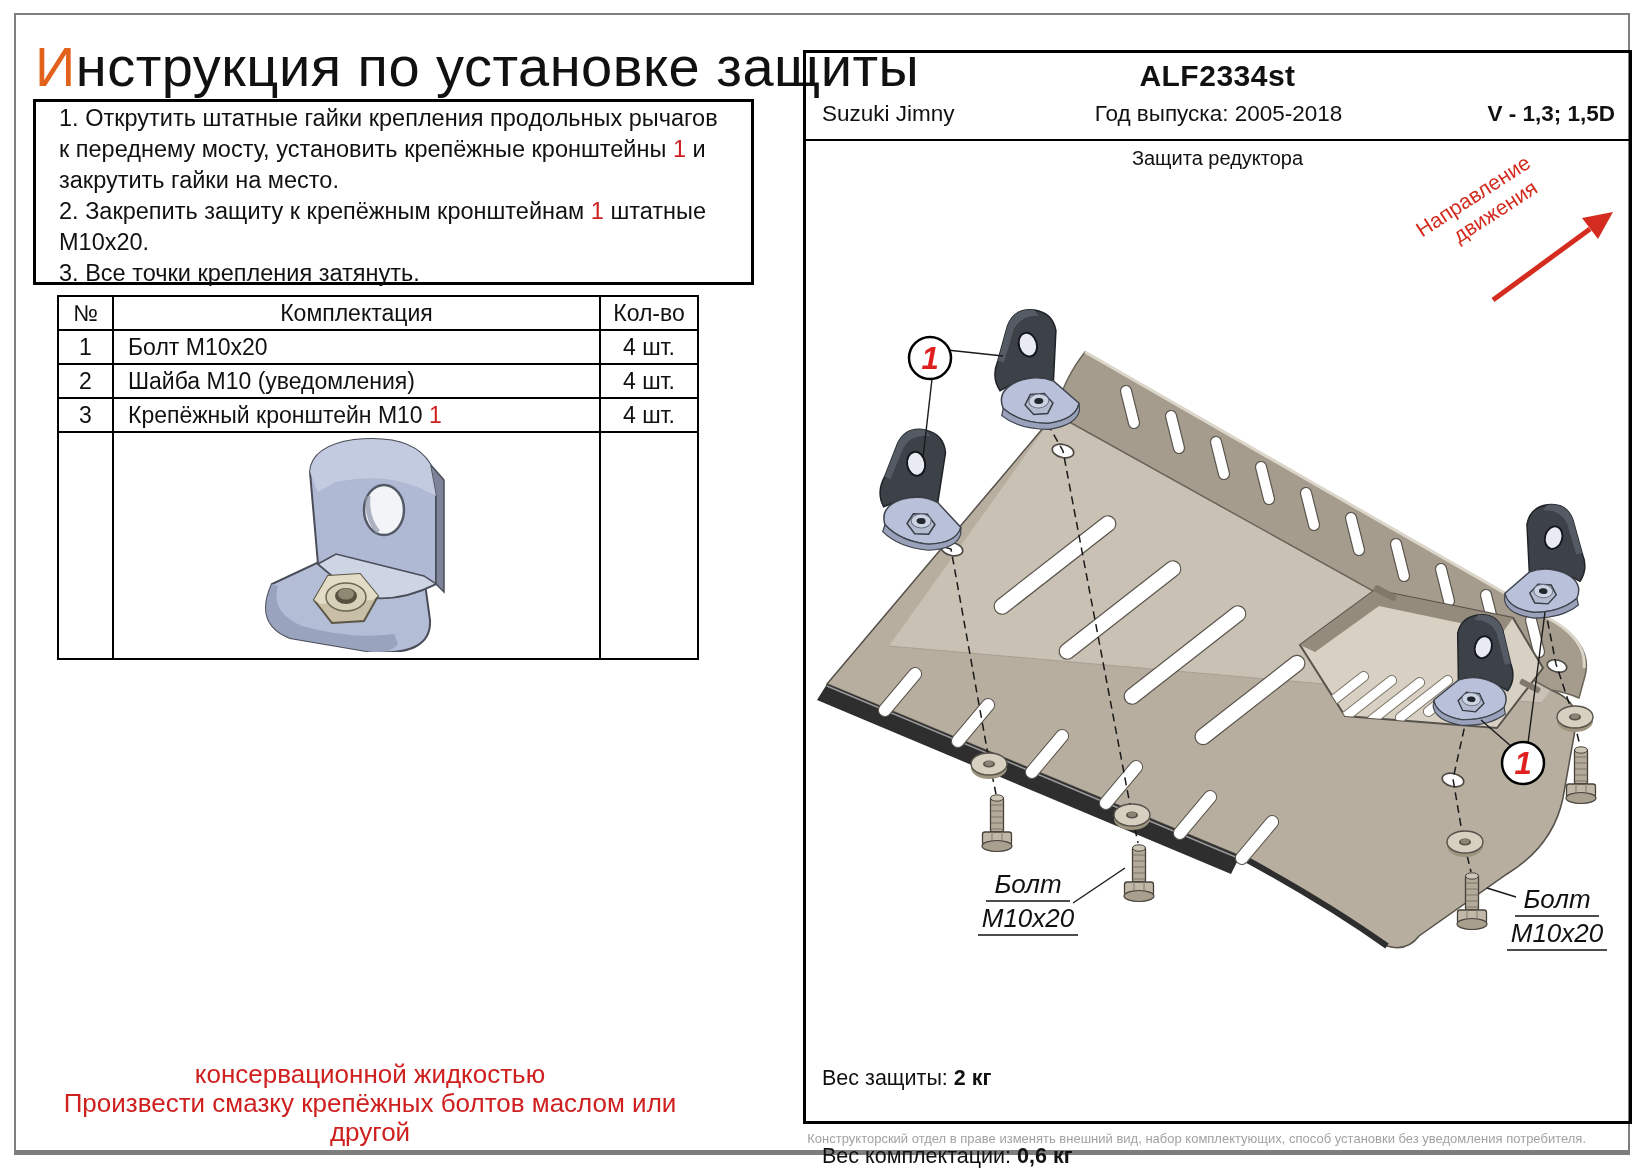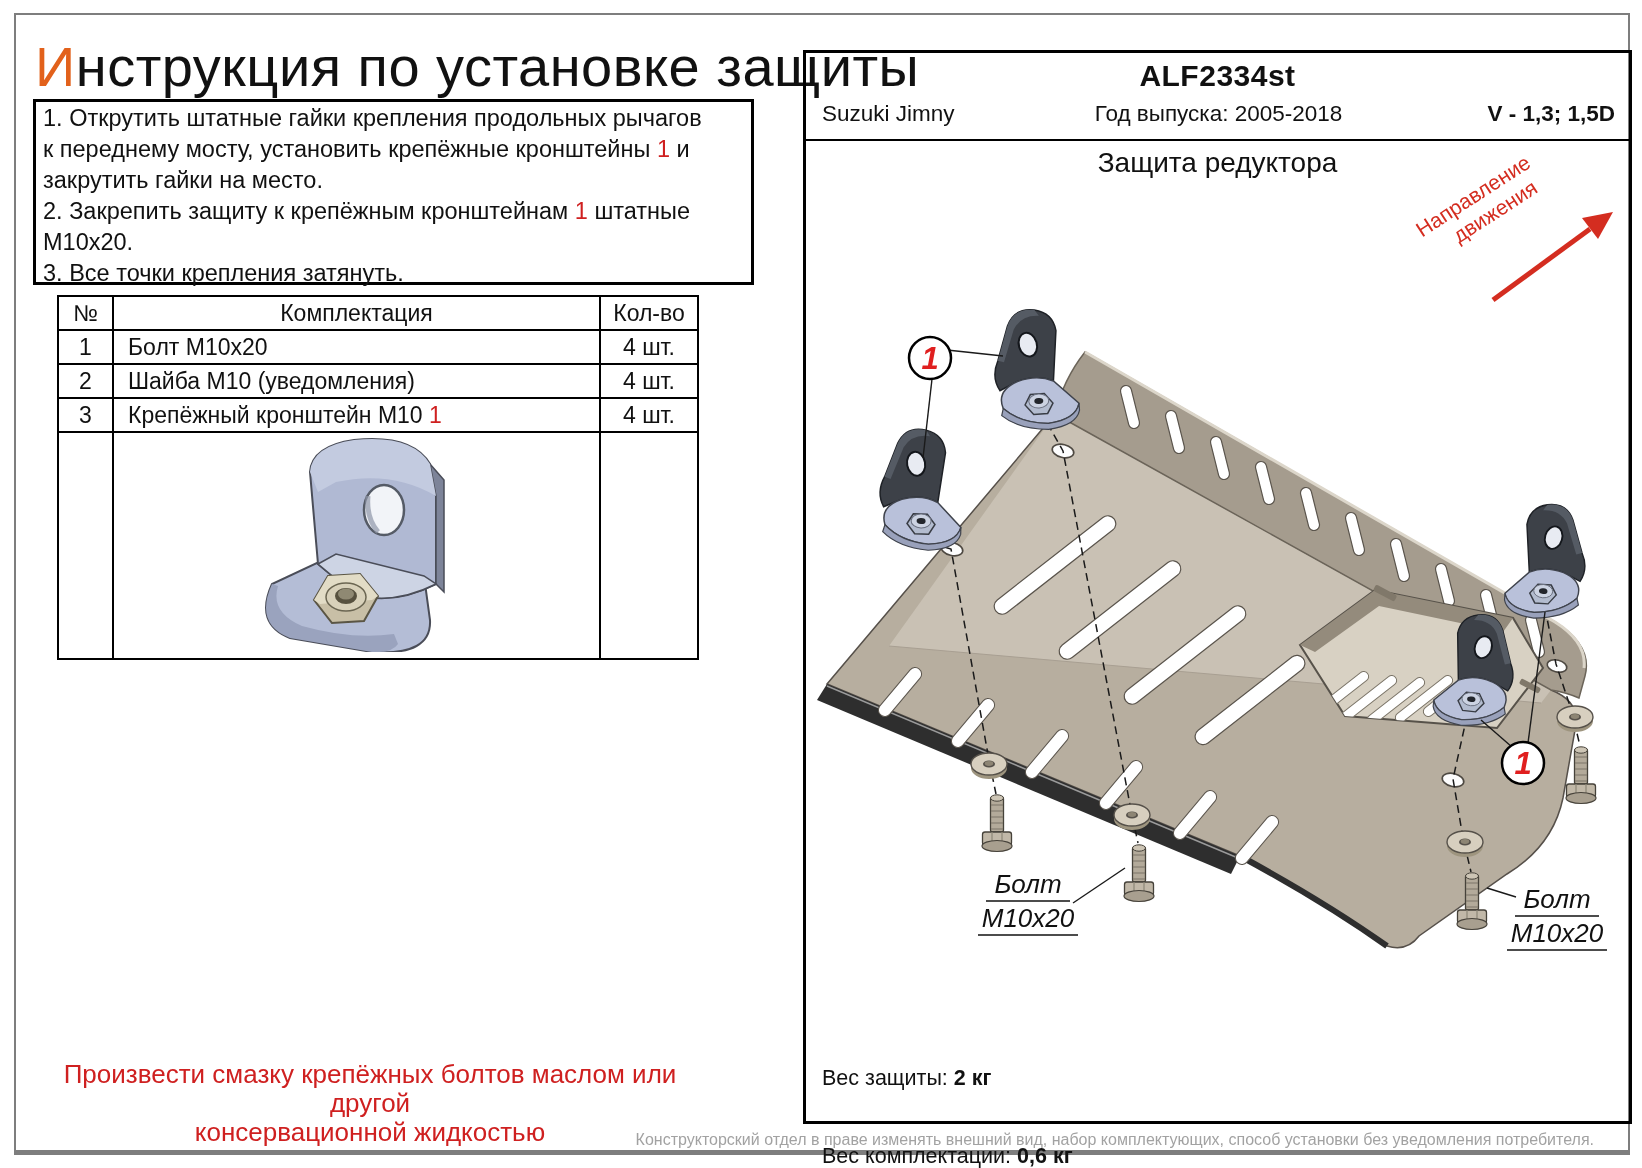--- a/index.html
+++ b/index.html
@@ -4,42 +4,42 @@
 <style>
   html,body{margin:0;padding:0;background:#fff;}
   #page{position:relative;width:1642px;height:1168px;background:#fff;overflow:hidden;
         font-family:"Liberation Sans",sans-serif;color:#111;}
   .page-border{position:absolute;left:14px;top:13px;width:1612px;height:1135px;
         border:2px solid #7e7e7e;border-bottom-width:5px;}
   .doc-title{position:absolute;left:35px;top:34px;font-size:56px;letter-spacing:.5px;white-space:nowrap;}
   .doc-title .first{color:#e2611b;}
   .inst-box{position:absolute;left:33px;top:99px;width:721px;height:186px;border:3px solid #000;
         font-size:23.5px;line-height:31px;padding:1px 7px;box-sizing:border-box;}
-  .inst-line{white-space:nowrap;}
+  .inst-line{white-space:nowrap;margin-left:16px;}
   .red{color:#cf2020;}
   table.kit{position:absolute;left:57px;top:295px;border-collapse:collapse;table-layout:fixed;}
   table.kit td{border:2.5px solid #000;font-size:23px;height:32px;padding:0;overflow:hidden;}
   table.kit td.c{text-align:center;}
   table.kit td.n{padding-left:14px;text-align:left;white-space:nowrap;}
   td.imgcell{height:225px !important;text-align:center;vertical-align:middle;}
   .note{position:absolute;left:20px;top:1060px;width:700px;text-align:center;color:#cf2020;
         font-size:26px;line-height:29px;}
   .panel{position:absolute;left:768px;top:50px;width:829px;height:1074px;border:3px solid #000;box-sizing:border-box;margin-left:35px;}
   .panel-code{position:absolute;left:0;right:0;top:6px;text-align:center;font-size:30px;font-weight:bold;letter-spacing:.5px;}
   .panel-sub{position:absolute;left:16px;right:14px;top:48px;height:32px;font-size:22.5px;}
   .panel-sub .model{position:absolute;left:0;top:0;}
   .panel-sub .years{position:absolute;left:0;right:0;top:0;text-align:center;}
   .panel-sub .engine{position:absolute;right:0;top:0;font-weight:bold;}
   .panel-divider{position:absolute;left:0;right:0;top:86px;border-top:2.5px solid #000;}
-  .drawing-title{position:absolute;left:0;right:0;top:94px;text-align:center;font-size:28px;}
+  .drawing-title{position:absolute;left:0;right:0;top:94px;text-align:center;font-size:20px;}
   svg.drawing{position:absolute;left:0;top:85px;}
   .specs{position:absolute;left:16px;top:960px;font-size:21.5px;line-height:26px;white-space:pre;}
   .specs b{font-weight:bold;}
-  .fineprint{position:absolute;left:600px;right:48px;top:1131px;text-align:right;
-        font-size:16px;color:#a2a2a2;}
+  .fineprint{position:absolute;left:600px;right:56px;top:1131px;text-align:right;
+        font-size:13px;color:#a2a2a2;}
 </style>
 </head>
 <body>
 
 <div id="page">
   <div class="page-border"></div>
 
   <div class="doc-title"><span class="first">И</span><span>нструкция по установке защиты</span></div>
 
   <div class="inst-box">
@@ -93,22 +93,22 @@
           <ellipse cx="114" cy="162" rx="11" ry="8" fill="#57513f"></ellipse>
           <ellipse cx="114" cy="160" rx="8" ry="5.5" fill="#8f8973"></ellipse>
         </svg>
       </td>
       <td></td>
     </tr>
   </tbody>
     </table>
 
   <div class="note">
+    <div>консервационной жидкостью</div>
     <div>Произвести смазку крепёжных болтов маслом или другой</div>
-    <div>консервационной жидкостью</div>
   </div>
 
   <div class="panel">
     <div class="panel-code">ALF2334st</div>
     <div class="panel-sub">
       <span class="model">Suzuki Jimny</span>
       <span class="years">Год выпуска: 2005-2018</span>
       <span class="engine">V - 1,3; 1,5D</span>
     </div>
     <div class="panel-divider"></div>

